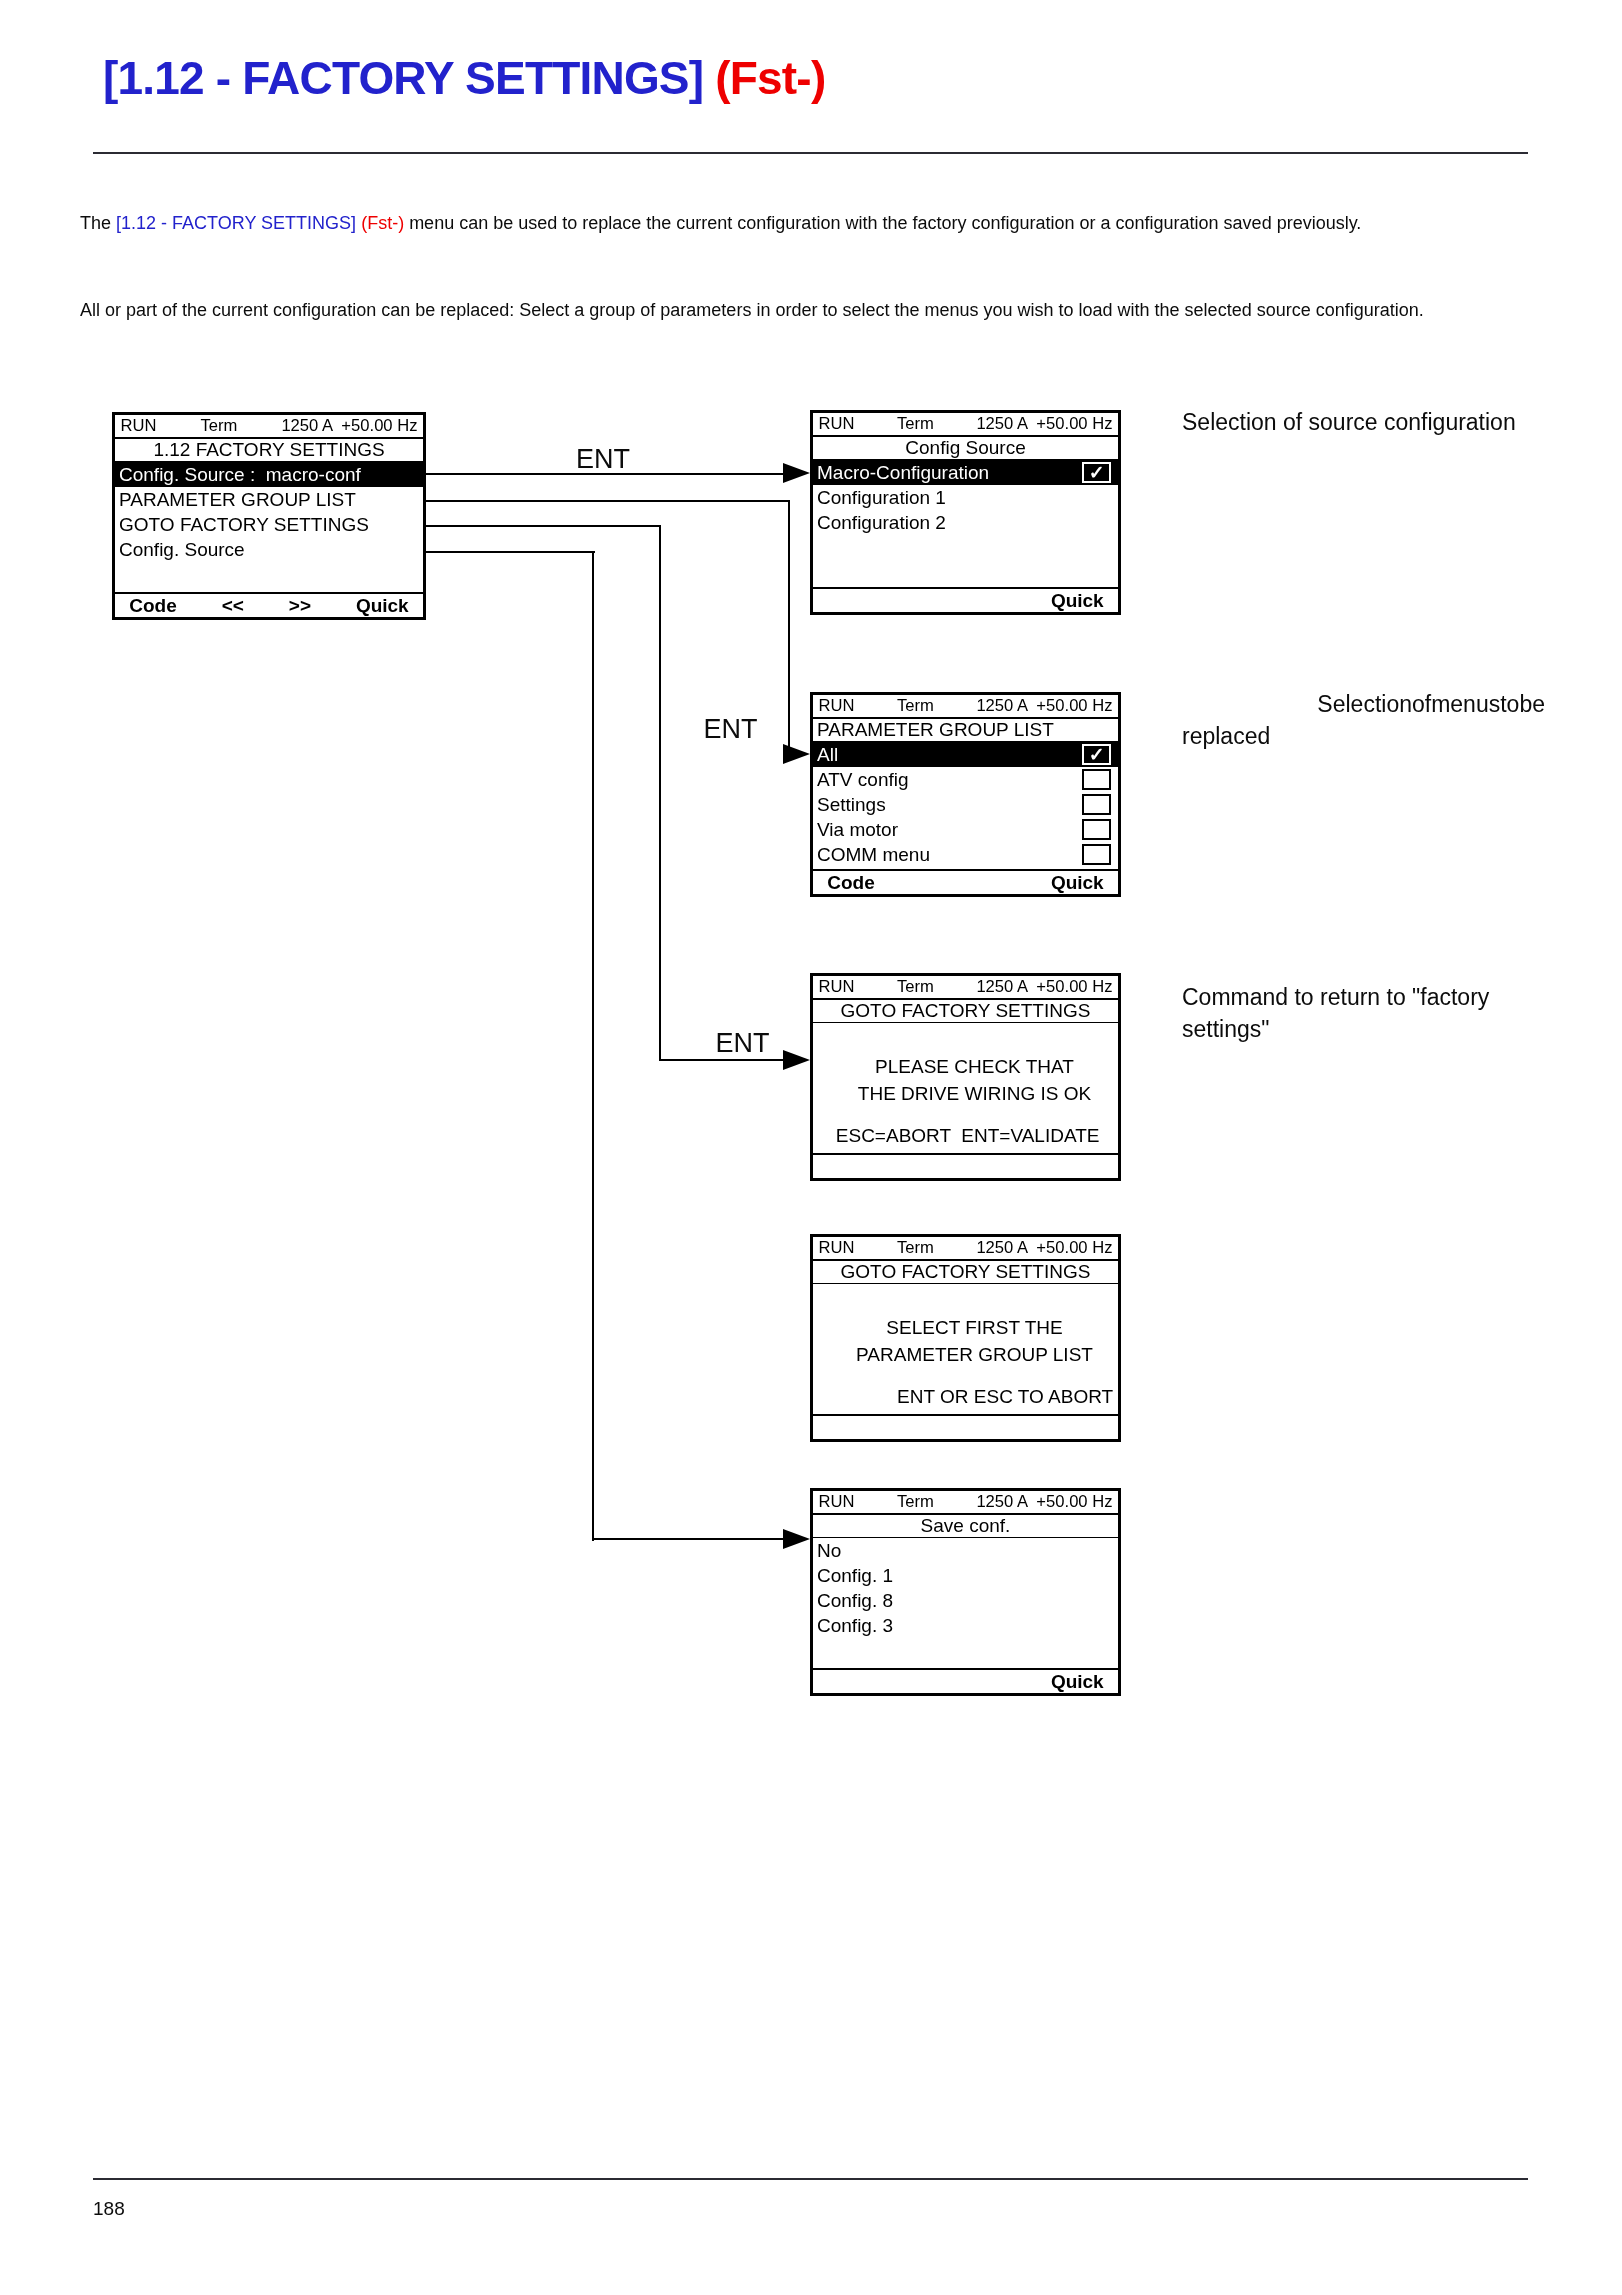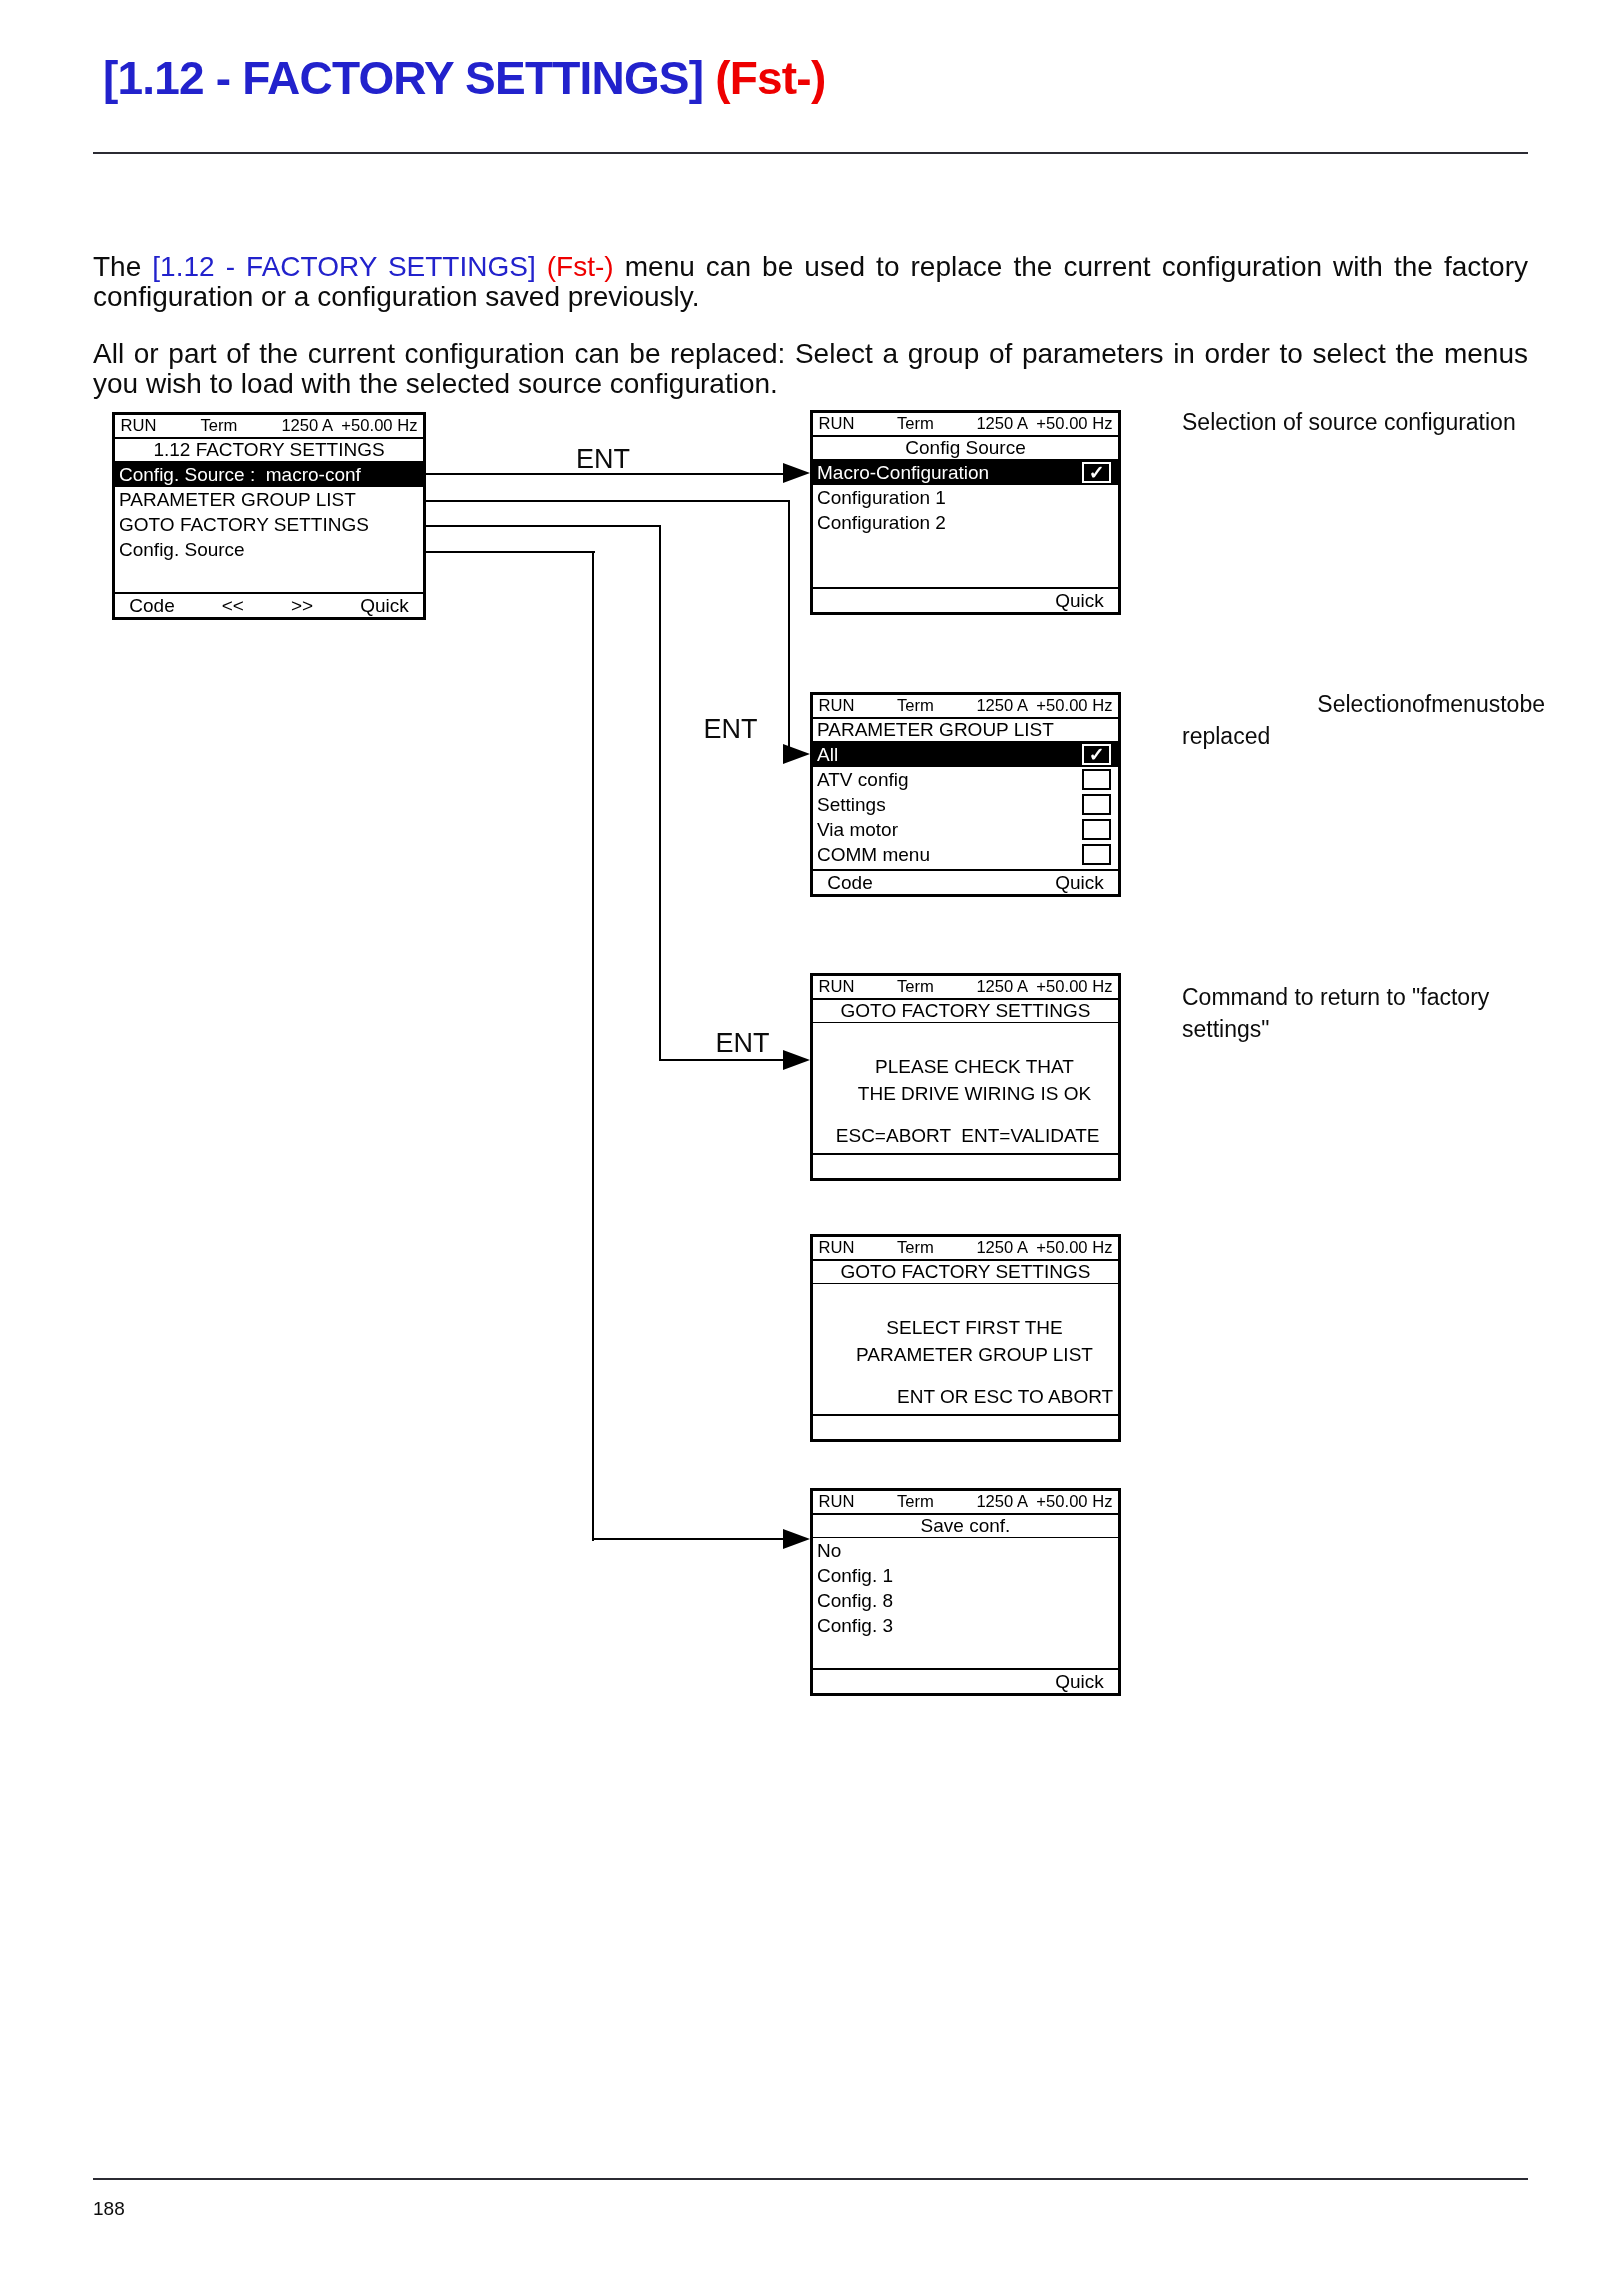--- a/index.html
+++ b/index.html
@@ -7,21 +7,21 @@
   body { font-family:"Liberation Sans", sans-serif; color:#111; }
   #canvas { position:relative; width:1622px; height:2295px; background:#fff; overflow:hidden; }
 
   
   .page-title { position:absolute; left:103px; top:51px; font-size:46px; font-weight:bold; letter-spacing:-0.8px; white-space:pre; }
   .page-title .t-main { color:#2222cc; }
   .page-title .t-code { color:#ee0000; }
   .rule { position:absolute; left:93px; width:1435px; height:1.6px; background:#2b2b33; }
   .rule-top { top:152px; }
   .rule-bottom { top:2178px; }
-  .para { position:absolute; left:93px; width:1435px; font-size:28px; line-height:30px; text-align:justify; color:#0c0c0c;margin-top:44px; }
+  .para { position:absolute; left:80px; width:1435px; font-size:18px; line-height:30px; text-align:justify; color:#0c0c0c; }
   .para .p-link { color:#2222cc; }
   .para .p-code { color:#ee0000; }
   #para1 { top:208px; }
   #para2 { top:295px; }
   .page-number { position:absolute; left:93px; top:2198px; font-size:19px; color:#0c0c0c; }
 
   
   .lcd { position:absolute; border:3.2px solid #000; background:#fff; display:flex; flex-direction:column; color:#000; }
   .s1 { left:112px; top:412px; width:314px; height:208px; }
   .s2 { left:810px; top:410px; width:311px; height:205px; }
@@ -36,21 +36,21 @@
   .lcd-content { flex:1 1 auto; display:flex; flex-direction:column; overflow:hidden; position:relative; }
   .lcd-row { flex:0 0 25px; display:flex; align-items:center; padding:0 7.1px 0 4px; font-size:19px; }
   .lcd-row .row-label { white-space:pre; }
   .lcd-row.selected { background:#000; color:#fff;text-align:right; }
   .cb { margin-left:auto; width:28.5px; height:21.4px; border:2.4px solid #000; background:#fff; display:flex; align-items:center; justify-content:center; font-size:19px; font-weight:bold; line-height:1; }
   .lcd-row.selected .cb { border-color:#fff; background:#000; color:#fff; }
   .lcd-body { flex:1 1 auto; position:relative; font-size:19px;margin-left:18px; }
   .body-center { position:absolute; top:30px; left:0; right:0; text-align:center; line-height:27px; white-space:pre; }
   .body-bottom { position:absolute; bottom:6.3px; left:4.8px; right:4.8px; white-space:pre; }
   .body-bottom.center { text-align:right; }
-  .lcd-footer { flex:0 0 24.6px; border-top:2.4px solid #000; display:flex; align-items:center; justify-content:space-between; padding:0 14.3px; font-size:19px; margin-top:auto; }
+  .lcd-footer { flex:0 0 24.6px; border-top:2.4px solid #000; display:flex; align-items:center; justify-content:space-between; padding:0 14.3px; font-size:19px; margin-top:auto;font-weight:bold; }
 
   
   .hl { position:absolute; height:2.4px; background:#000; }
   .vl { position:absolute; width:2.4px; background:#000; }
   .ah { position:absolute; width:0; height:0; border-top:10.3px solid transparent; border-bottom:10.3px solid transparent; border-left:27px solid #000; }
   .ent { position:absolute; font-size:27px; color:#0c0c0c; text-align:center; }
   #ent1 { left:554px; top:444px; width:98px; }
   #ent2 { left:691px; top:714px; width:79px; }
   #ent3 { left:703px; top:1028px; width:79px; }
 

